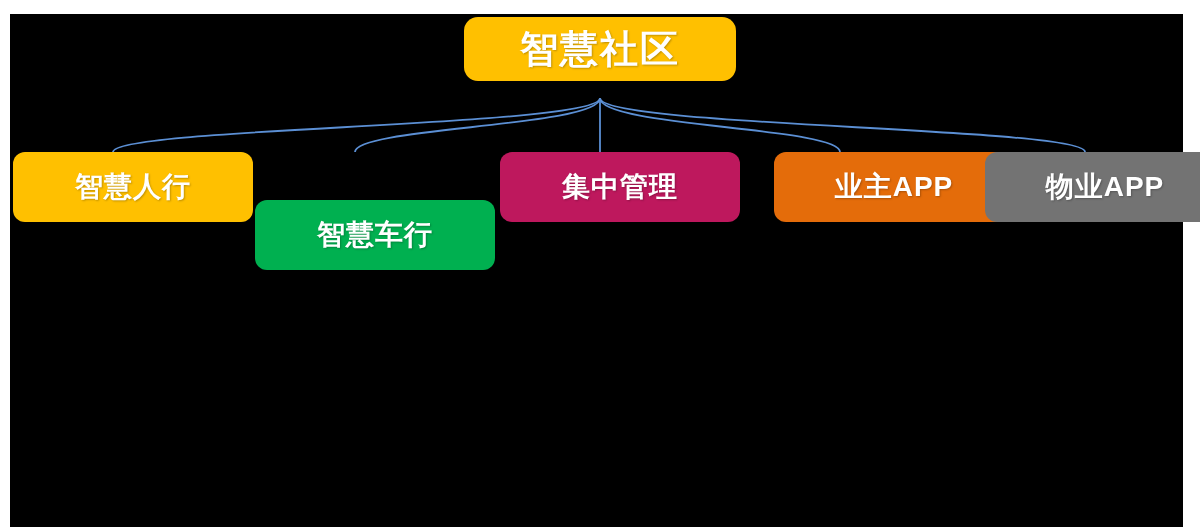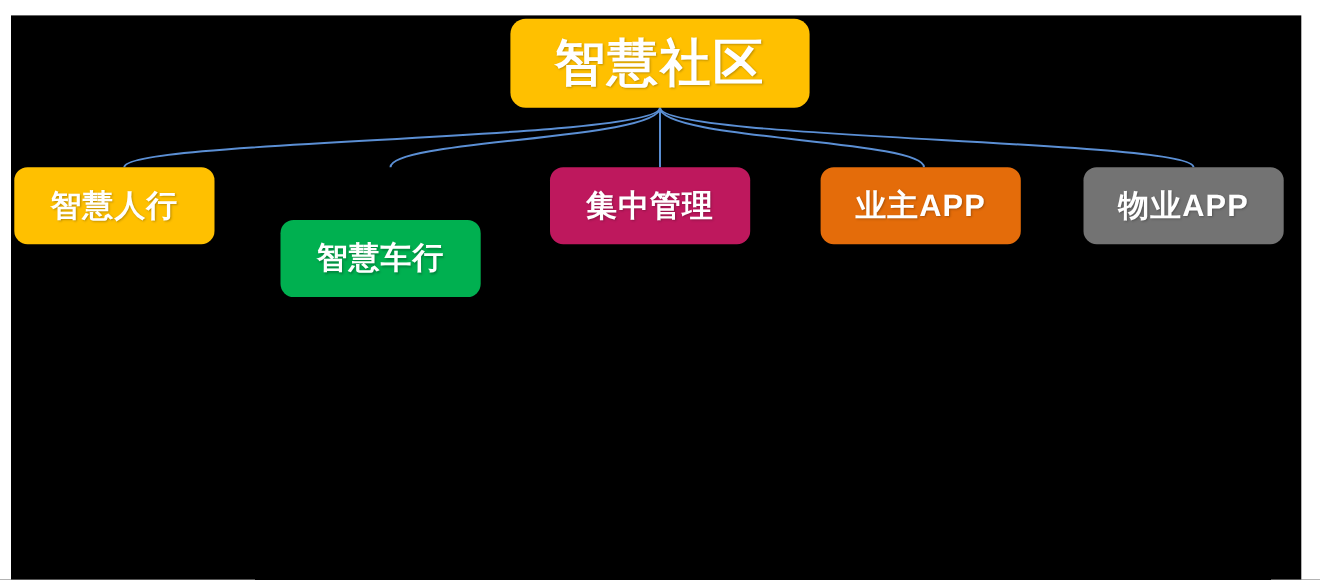--- a/index.html
+++ b/index.html
@@ -38,37 +38,37 @@
     color: #ffffff;
     font-weight: bold;
     text-align: center;
     box-sizing: border-box;
     text-shadow: 1px 1px 2px rgba(0,0,0,0.25);
   }
   .root-node {
     left: 464px;
     top: 17px;
     width: 272px;
-    height: 81px;
+    height: 64px;
     border-radius: 14px;
-    font-size: 46px;
+    font-size: 38px;
     letter-spacing: 2px;
   }
   .child-node {
     top: 152px;
-    width: 182px;
+    width: 240px;
     height: 70px;
     border-radius: 12px;
     font-size: 28px;
     letter-spacing: 1px;
   }
   .child-0 { left: 13px;  }
   .child-1 { left: 255px; }
   .child-2 { left: 500px; }
-  .child-3 { left: 746px; }
+  .child-3 { left: 774px; }
   .child-4 { left: 985px; }
 </style>
 </head>
 <body>
 
 <div class="panel"></div>
 
 <svg class="connector-layer" viewBox="0 0 1200 527" xmlns="http://www.w3.org/2000/svg">
   <path d="M600,98 C600,127 113,127 113,152" fill="none" stroke-width="1.8" stroke="#5B8FD4"></path>
   <path d="M600,98 C600,127 355,127 355,152" fill="none" stroke-width="1.8" stroke="#5B8FD4"></path>

